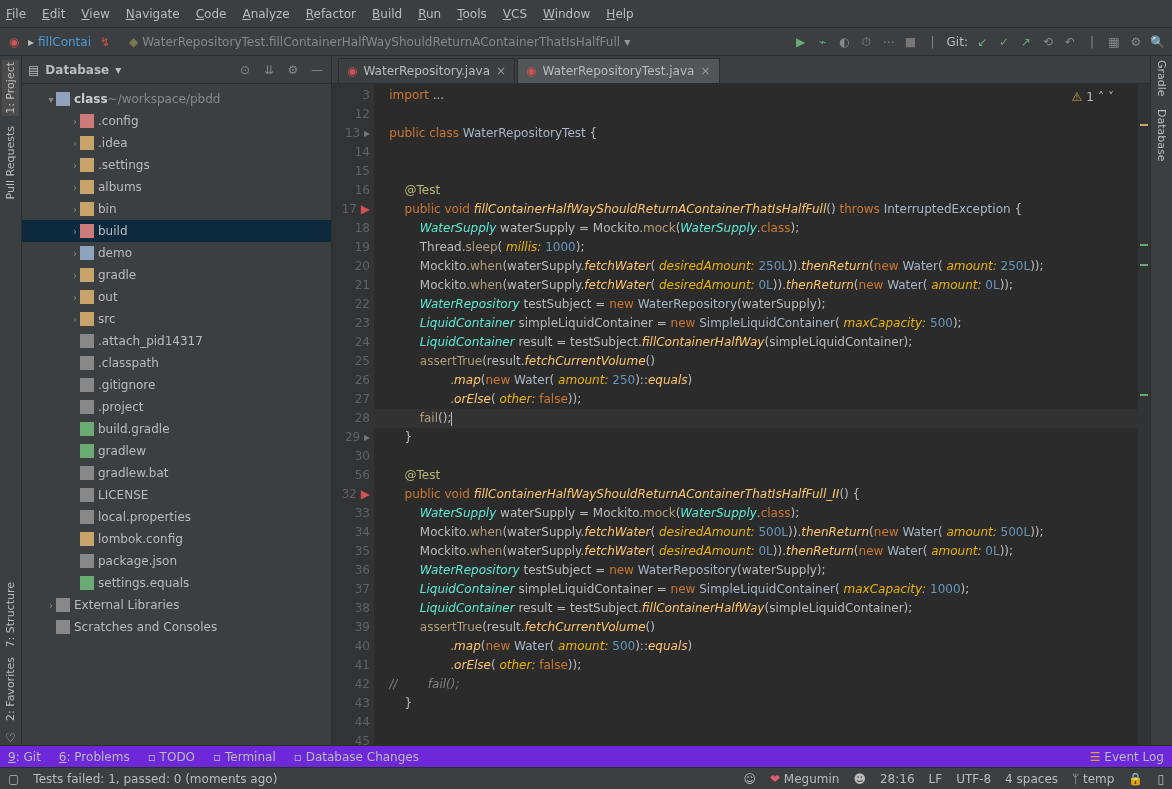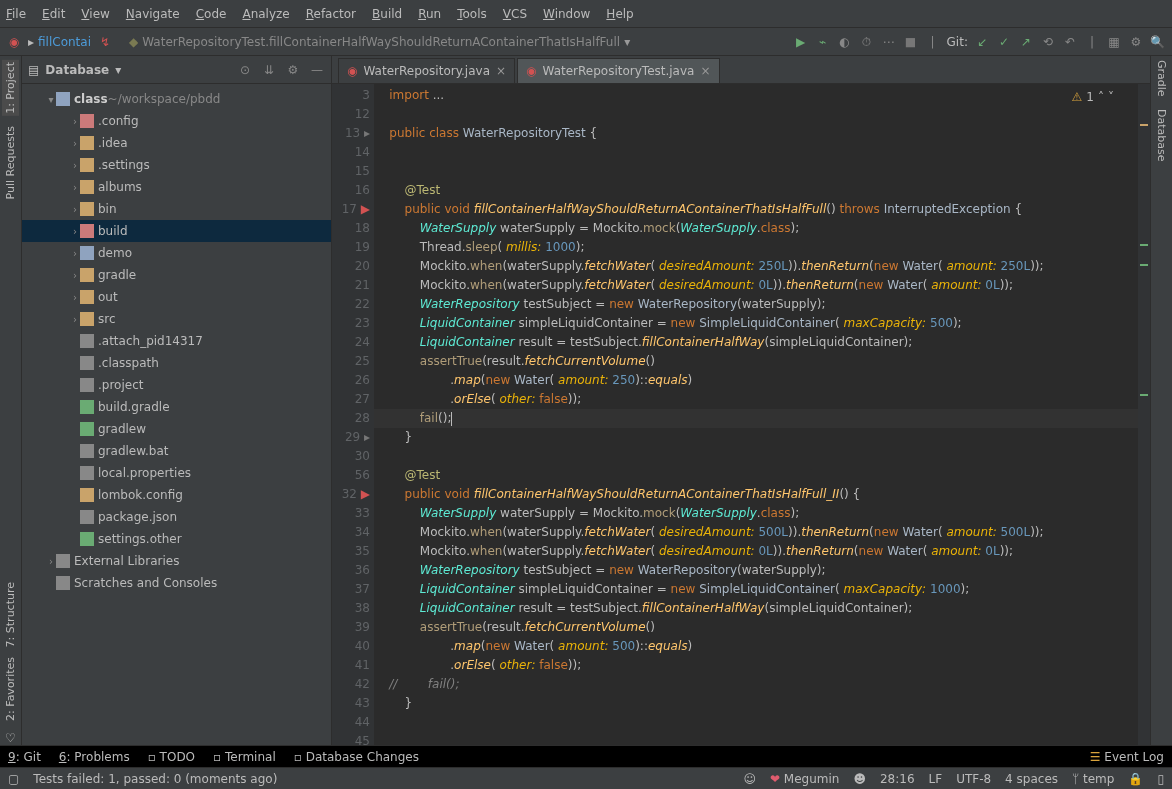--- a/index.html
+++ b/index.html
@@ -44,21 +44,21 @@
 .gutter .ln{height:19px;}
 .gutter .tri { color:#d25252;}
 .gutter .tri-grey{color:#777;}
 .code { flex:1; font-family:"DejaVu Sans Mono",monospace; font-size:12px; line-height:19px; padding:2px 0; white-space:pre; overflow:hidden;}
 .codeline{height:19px;}
 .ann{color:#bbb773;} .kw{color:#cc7832;} .method{color:#ffc66d; font-style:italic;} .type{color:#a9b7c6;} .cls{color:#5eead4; font-style:italic;} .num{color:#6897bb;} .param{color:#eab308; font-style:italic;} .fn{color:#b09d79;} .cmt{color:#808080; font-style:italic;}
 .warnbadge { position:absolute; right:36px; top:6px; display:flex; align-items:center; gap:4px; color:#bbb; font-size:11px;}
 .warnbadge .wi{color:#d9a33c;}
 .scrollstrip{position:absolute; right:0; top:0; bottom:0; width:12px; background:#313335;}
 .mark{position:absolute; right:2px; width:8px; height:2px;}
-.footer-tools{ display:flex; background:#000000; height:22px; align-items:center; padding:0 8px; gap:18px; border-top:1px solid #2d2d2d; font-size:11px;}
+.footer-tools{ display:flex; background:#6d28d9; height:22px; align-items:center; padding:0 8px; gap:18px; border-top:1px solid #2d2d2d; font-size:11px;}
 .footer-tools .spacer{margin-left:auto;}
 .status{ display:flex; background:#3c3f41; height:22px; align-items:center; padding:0 8px; gap:14px; font-size:11px; border-top:1px solid #2d2d2d;}
 .status .spacer{margin-left:auto;}
 .heart{color:#e05c6e;}
 .bold{font-weight:bold; color:#ccc;}
 .pathgrey{color:#888;}
 .green{color:#6aab73;}
 .hl-line{background:#323232;}
 .cursor{border-left:1px solid #bbb; display:inline-block; height:14px; vertical-align:middle;}
 </style>
@@ -191,56 +191,66 @@
           <span class="fname">.attach_pid14317</span>
         </div>
         <div class="node depth1">
           <span class="arrow"></span>
           <span class="ic ic-file"></span>
           <span class="fname">.classpath</span>
         </div>
         <div class="node depth1">
           <span class="arrow"></span>
           <span class="ic ic-file"></span>
+          <span class="fname">.gitignore</span>
+        </div>
+        <div class="node depth1">
+          <span class="arrow"></span>
+          <span class="ic ic-file"></span>
           <span class="fname">.project</span>
         </div>
         <div class="node depth1">
           <span class="arrow"></span>
           <span class="ic ic-gradle"></span>
           <span class="fname">build.gradle</span>
         </div>
         <div class="node depth1">
           <span class="arrow"></span>
           <span class="ic ic-gradle"></span>
           <span class="fname">gradlew</span>
         </div>
         <div class="node depth1">
           <span class="arrow"></span>
           <span class="ic ic-file"></span>
           <span class="fname">gradlew.bat</span>
         </div>
         <div class="node depth1">
           <span class="arrow"></span>
           <span class="ic ic-file"></span>
+          <span class="fname">LICENSE</span>
+        </div>
+        <div class="node depth1">
+          <span class="arrow"></span>
+          <span class="ic ic-file"></span>
           <span class="fname">local.properties</span>
         </div>
         <div class="node depth1">
           <span class="arrow"></span>
           <span class="ic ic-yel"></span>
           <span class="fname">lombok.config</span>
         </div>
         <div class="node depth1">
           <span class="arrow"></span>
           <span class="ic ic-file"></span>
           <span class="fname">package.json</span>
         </div>
         <div class="node depth1">
           <span class="arrow"></span>
           <span class="ic ic-gradle"></span>
-          <span class="fname">settings.other</span>
+          <span class="fname">settings.equals</span>
         </div>
         <div class="node depth0">
           <span class="arrow">›</span>
           <span class="ic ic-file"></span>
           <span class="fname">External Libraries</span>
         </div>
         <div class="node depth0">
           <span class="arrow"></span>
           <span class="ic ic-file"></span>
           <span class="fname">Scratches and Consoles</span>

